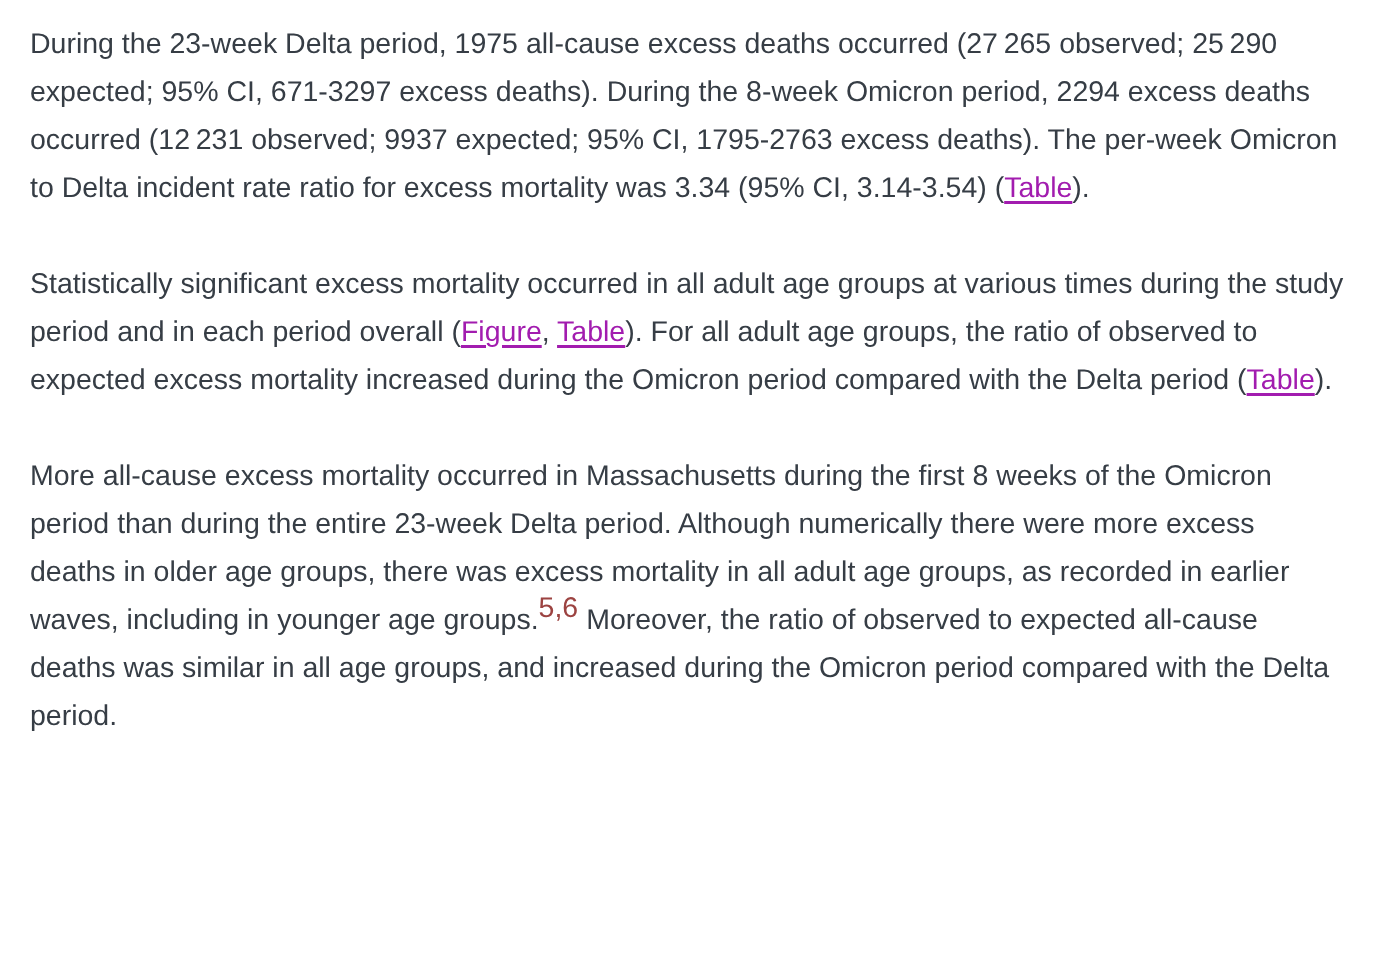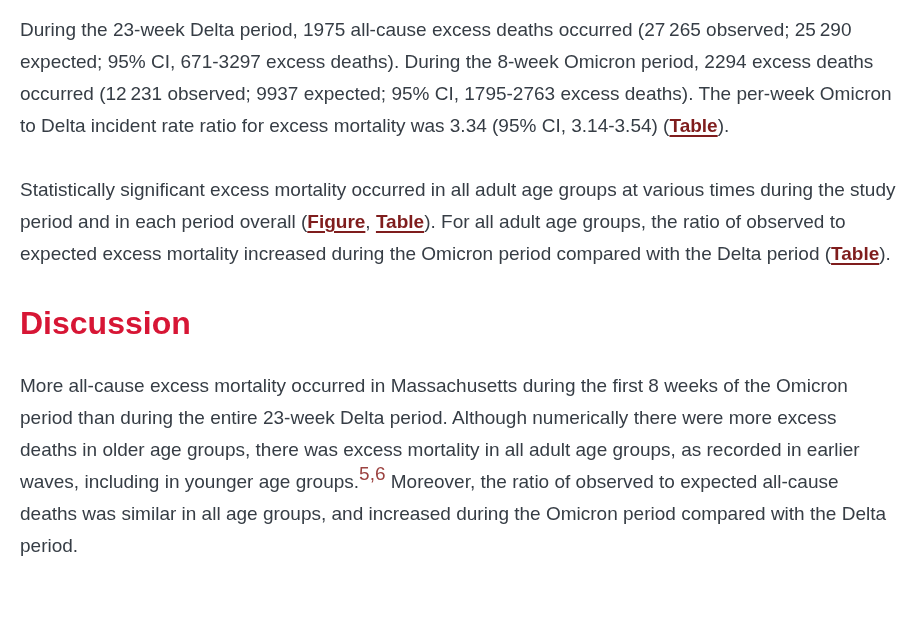--- a/index.html
+++ b/index.html
@@ -14,22 +14,22 @@
   .article {
     padding: 14px 20px 0 20px;
     width: 917px;
   }
   .article p {
     font-size: 19px;
     line-height: 32px;
     margin: 0 0 32px 0;
   }
   .inline-link {
-    color: #7f1d1d;
-    font-weight: 700;
+    color: #a21caf;
+    font-weight: 400;
     text-decoration: underline;
     text-decoration-thickness: 2px;
     text-underline-offset: 3px;
     cursor: pointer;
   }
   h2.section-heading {
     color: #d71635;
     font-size: 32px;
     line-height: 42px;
     font-weight: 700;
@@ -47,17 +47,16 @@
 </style>
 </head>
 <body>
 
 <div class="article">
 
   <p><span>During the 23-week Delta period, 1975 all-cause excess deaths occurred (27 265 observed; 25 290 expected; 95% CI, 671-3297 excess deaths). During the 8-week Omicron period, 2294 excess deaths occurred (12 231 observed; 9937 expected; 95% CI, 1795-2763 excess deaths). The per-week Omicron to Delta incident rate ratio for excess mortality was 3.34 (95% CI, 3.14-3.54) (</span><a class="inline-link">Table</a><span>).</span></p>
 
   <p><span>Statistically significant excess mortality occurred in all adult age groups at various times during the study period and in each period overall (</span><a class="inline-link">Figure</a><span>, </span><a class="inline-link">Table</a><span>). For all adult age groups, the ratio of observed to expected excess mortality increased during the Omicron period compared with the Delta period (</span><a class="inline-link">Table</a><span>).</span></p>
 
-  <h2 class="section-heading">Discussion</h2>
 
   <p><span>More all-cause excess mortality occurred in Massachusetts during the first 8 weeks of the Omicron period than during the entire 23-week Delta period. Although numerically there were more excess deaths in older age groups, there was excess mortality in all adult age groups, as recorded in earlier waves, including in younger age groups.</span><sup class="ref-citation">5,6</sup><span> Moreover, the ratio of observed to expected all-cause deaths was similar in all age groups, and increased during the Omicron period compared with the Delta period.</span></p>
 
 </div>
 
 </body></html>

